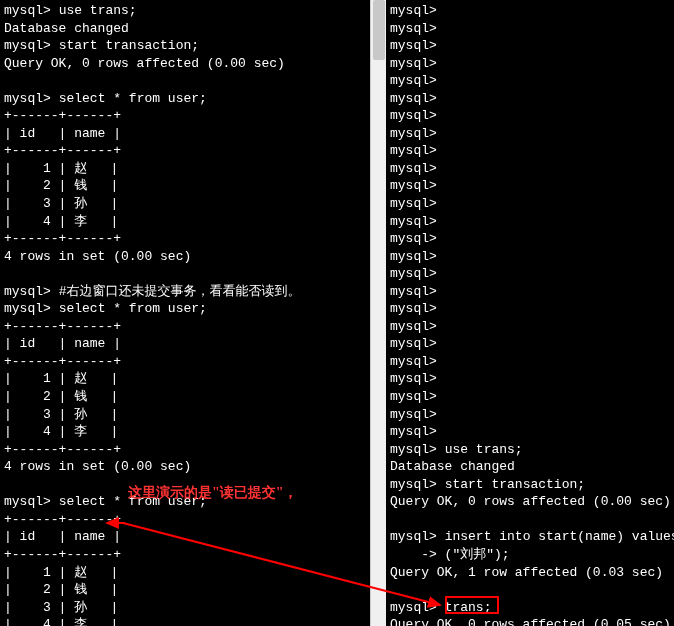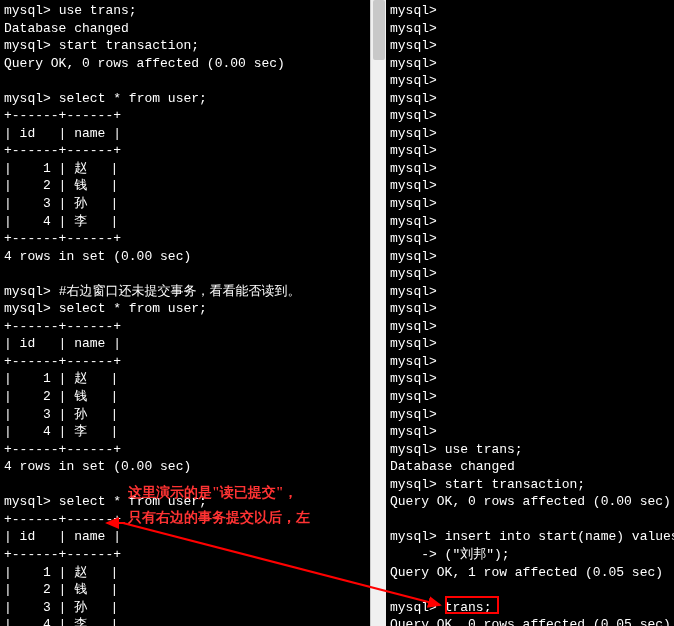--- a/index.html
+++ b/index.html
@@ -147,28 +147,27 @@
 <span>mysql&gt;</span>
 <span>mysql&gt;</span>
 <span>mysql&gt;</span>
 <span>mysql&gt;</span> <span>use trans;</span>
 <span>Database changed</span>
 <span>mysql&gt;</span> <span>start transaction;</span>
 <span>Query OK, 0 rows affected (0.00 sec)</span>
 
 <span>mysql&gt;</span> <span>insert into start(name) values</span>
 <span>    -&gt; ("刘邦");</span>
-<span>Query OK, 1 row affected (0.05 sec)</span>
+<span>Query OK, 1 row affected (0.03 sec)</span>
 
 <span>mysql&gt;</span> <span>trans;</span>
 <span>Query OK, 0 rows affected (0.05 sec)</span></div>
 
 <div class="annotation">
   <div>这里演示的是"读已提交"，</div>
-  <div>只有右边的事务提交以后，左</div>
 </div>
 
 <svg class="arrow-svg" width="360" height="110">
   <defs>
     <marker id="arrowhead" markerWidth="8" markerHeight="8" refX="6" refY="3" orient="auto">
       <polygon points="0 0, 7 3, 0 6" fill="#ff0000"></polygon>
     </marker>
     <marker id="arrowhead2" markerWidth="8" markerHeight="8" refX="6" refY="3" orient="auto">
       <polygon points="0 0, 7 3, 0 6" fill="#ff0000"></polygon>
     </marker>

